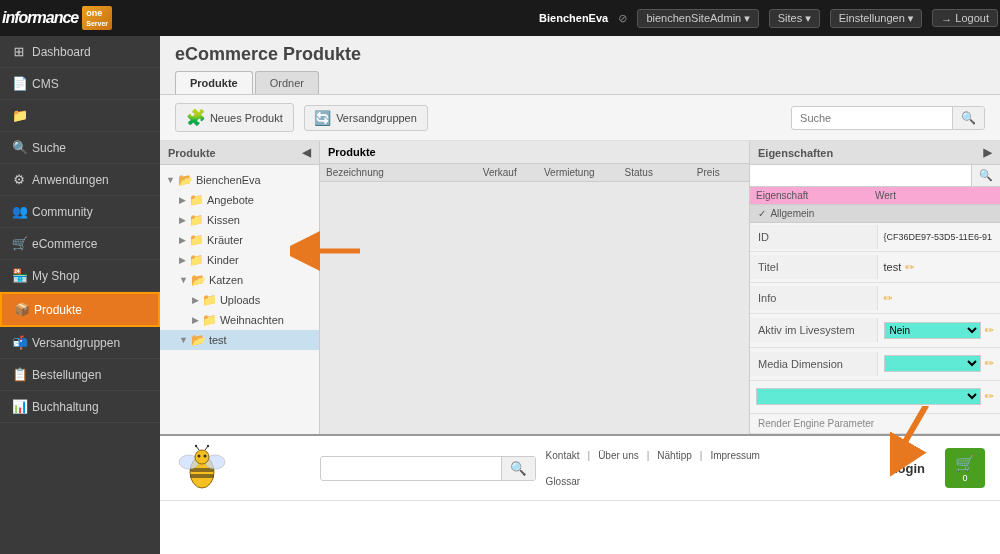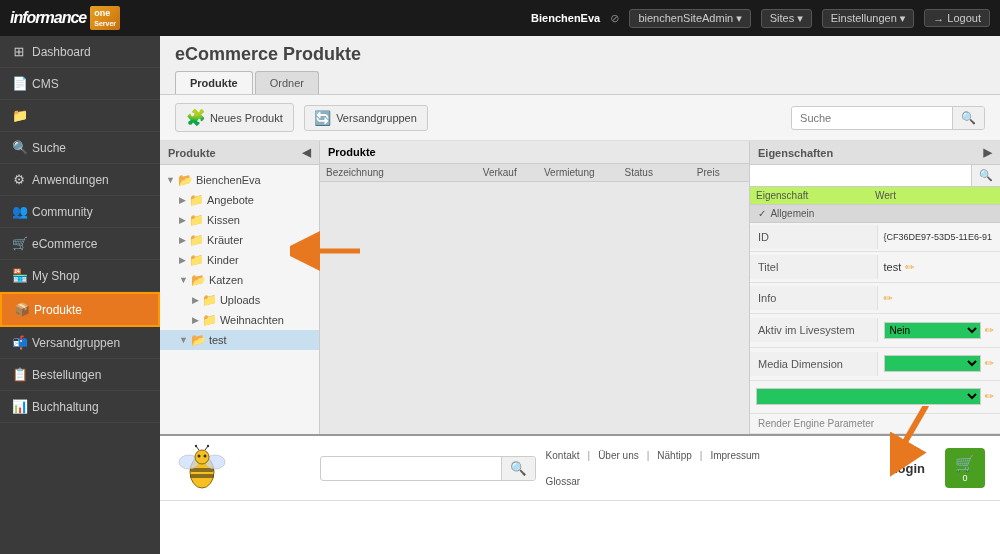--- a/index.html
+++ b/index.html
@@ -4,21 +4,21 @@
   <style>
     * { box-sizing: border-box; margin: 0; padding: 0; }
     body { font-family: Arial, sans-serif; font-size: 12px; background: #ccc; width: 1000px; height: 554px; overflow: hidden; }
 
     
     .topbar {
       background: #1a1a1a;
       height: 36px;
       display: flex;
       justify-content: space-between;
-      padding: 0 10px;
+      padding: 0 2px;
       color: #ccc;
     }
     .topbar-logo {
       display: flex;
       align-items: center;
       gap: 4px;
     }
     .logo-text {
       color: #fff;
       font-size: 16px;
@@ -283,21 +283,21 @@
     .props-search button {
       background: #f0f0f0;
       border: none;
       border-left: 1px solid #ccc;
       padding: 4px 7px;
       cursor: pointer;
       font-size: 11px;
     }
     .props-cols {
       display: flex;
-      background: #bef264;
+      background: #f9a8d4;
       border-bottom: 1px solid #ccc;
       font-size: 10px;
       color: #555;
       padding: 3px 6px;
     }
     .props-col-name { flex: 1; }
     .props-col-val { flex: 1; }
     .props-group {
       background: #d8d8d8;
       padding: 3px 8px;
@@ -332,21 +332,21 @@
       color: #333;
       display: flex;
       align-items: center;
       gap: 4px;
       min-height: 24px;
     }
     .props-row-val select {
       flex: 1;
       font-size: 10px;
       border: 1px solid #ccc;
-      background: #22c55e;
+      background: #5eead4;
       padding: 1px;
     }
     .edit-icon { color: #e8a020; font-size: 11px; cursor: pointer; }
 
     
     .website-preview {
       height: 120px;
       background: #fff;
       border-top: 2px solid #999;
       display: flex;

